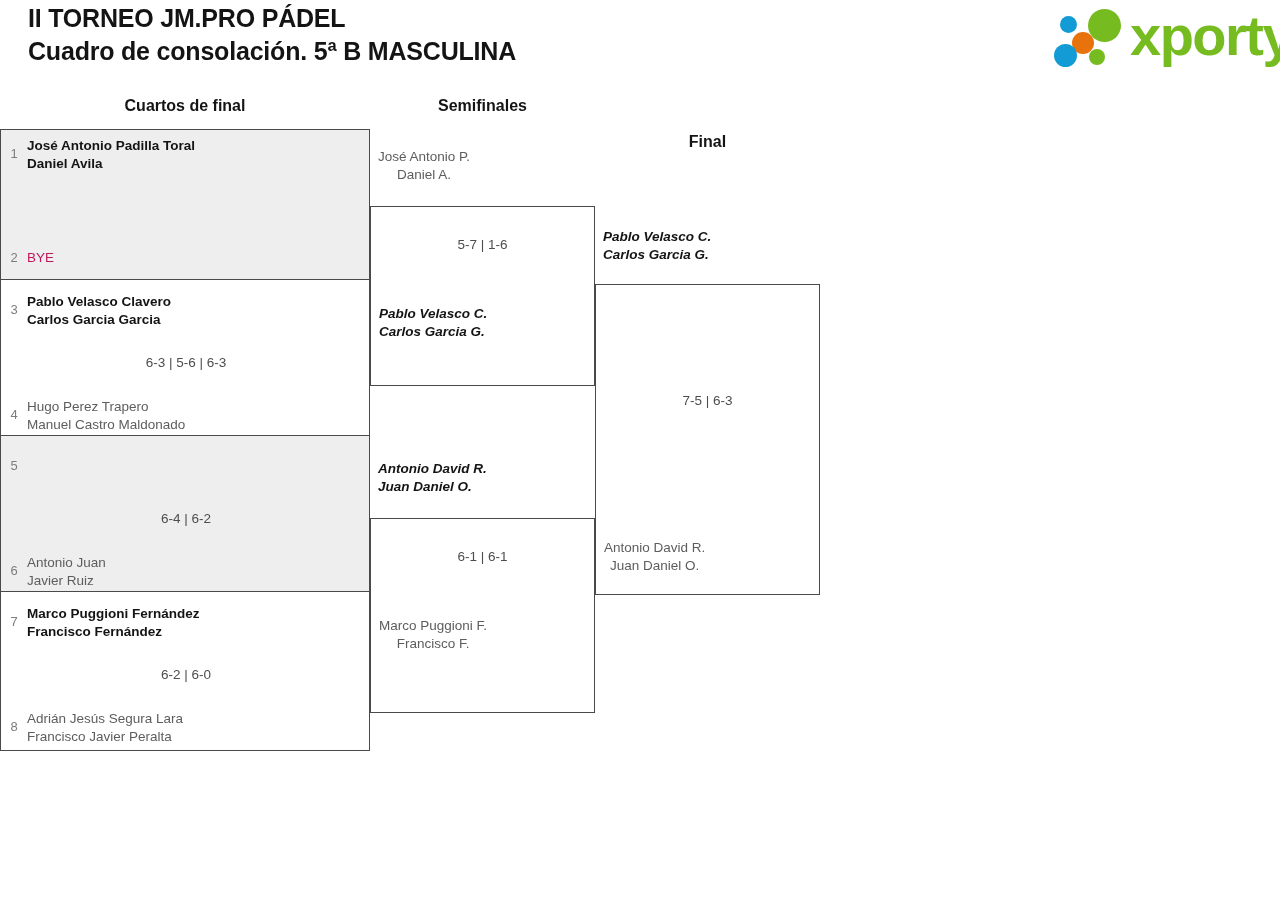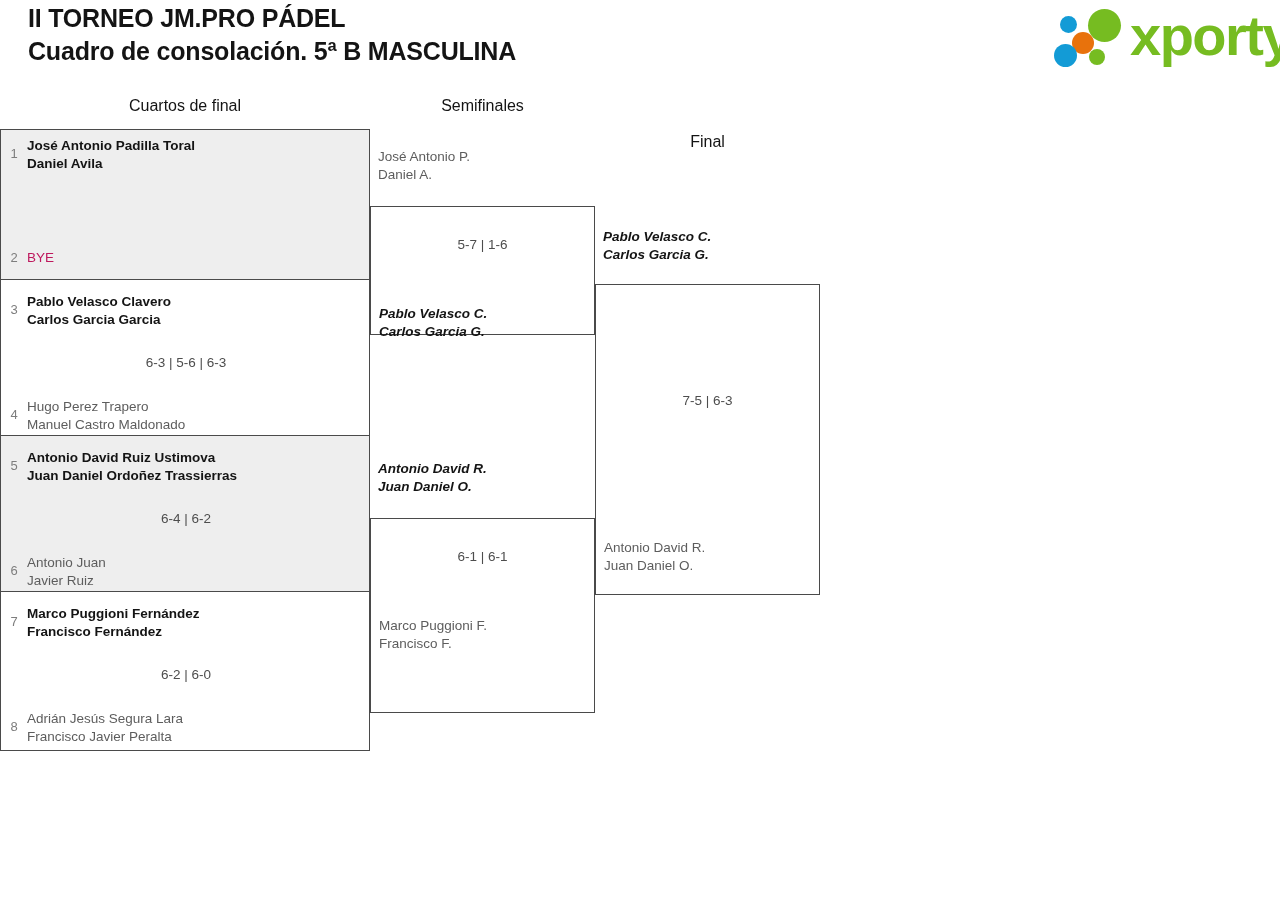--- a/index.html
+++ b/index.html
@@ -60,21 +60,21 @@
     font-weight: bold;
     letter-spacing: -1.5px;
     color: #76bc21;
     line-height: 62px;
   }
 
   
   .round-header {
     position: absolute;
     font-size: 16px;
-    font-weight: normal;
+    font-weight: bold;
     color: #141414;
     text-align: center;
     top: 97px;
   }
   #round-header-0 { left: 0px;   width: 370px; }
   #round-header-1 { left: 370px; width: 225px; }
   #round-header-2 { left: 595px; width: 225px; margin-top: 36px; }
 
   
   #bracket {
@@ -139,21 +139,21 @@
     background: #ffffff;
   }
   .rnd-team {
     position: absolute;
     left: 8px;
     font-size: 13.5px;
     line-height: 18px;
     white-space: nowrap;
   }
   .rnd-team.winner { font-weight: bold; color: #141414; font-style: italic; }
-  .rnd-team.loser  { font-weight: normal; color: #5d5d5d; }
+  .rnd-team.loser  { font-weight: normal; color: #5d5d5d; text-align: center; }
   .rnd-team .p { display: block; }
   .rnd-score {
     position: absolute;
     text-align: center;
     font-size: 13.5px;
     color: #4d4d4d;
   }
 
   
   .connector {
@@ -220,24 +220,20 @@
       <span class="team">
         <span class="p">Hugo Perez Trapero</span>
         <span class="p">Manuel Castro Maldonado</span>
       </span>
     </div>
   </div>
 
   <div class="qf-match shaded" id="qf2" style="top:435px; height:156px;">
     <div class="qf-slot winner" style="top:12px;">
       <span class="seed">5</span>
-      <span class="team">
-        <span class="p">Antonio David Ruiz Ustimova</span>
-        <span class="p">Juan Daniel Ordoñez Trassierras</span>
-      </span>
     </div>
     <div class="qf-score" style="top:75px;">6-4 | 6-2</div>
     <div class="qf-slot loser" style="top:117px;">
       <span class="seed">6</span>
       <span class="team">
         <span class="p">Antonio Juan</span>
         <span class="p">Javier Ruiz</span>
       </span>
     </div>
   </div>
@@ -259,21 +255,21 @@
       </span>
     </div>
   </div>
 
   <div class="rnd-team loser" style="left:378px; top:148px;">
     <span class="p">José Antonio P.</span>
     <span class="p">Daniel A.</span>
   </div>
   <div class="connector" style="left:369px; top:129px; width:1px; height:78px;"></div>
 
-  <div class="rnd-box" id="sf0" style="left:370px; top:206px; width:225px; height:129px;">
+  <div class="rnd-box" id="sf0" style="left:370px; top:206px; width:225px; height:180px;">
     <div class="rnd-score" style="left:0px; top:30px; width:223px;">5-7 | 1-6</div>
     <div class="rnd-team winner" style="top:98px;">
       <span class="p">Pablo Velasco C.</span>
       <span class="p">Carlos Garcia G.</span>
     </div>
   </div>
 
   <div class="rnd-team winner" style="left:378px; top:460px;">
     <span class="p">Antonio David R.</span>
     <span class="p">Juan Daniel O.</span>

